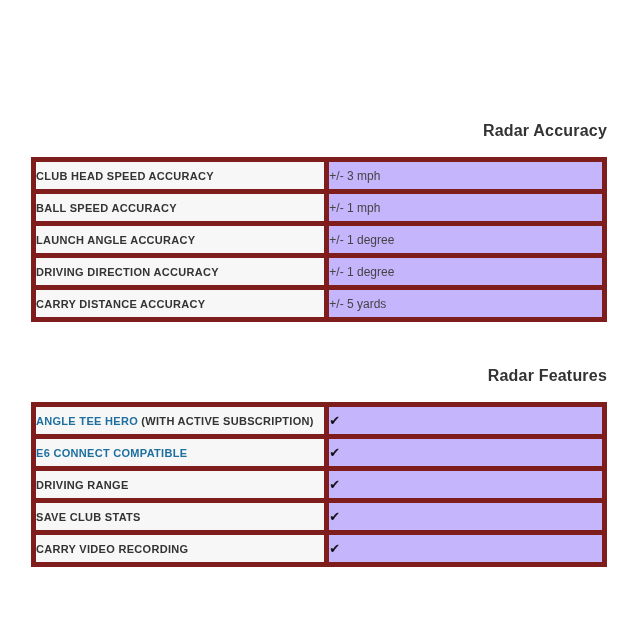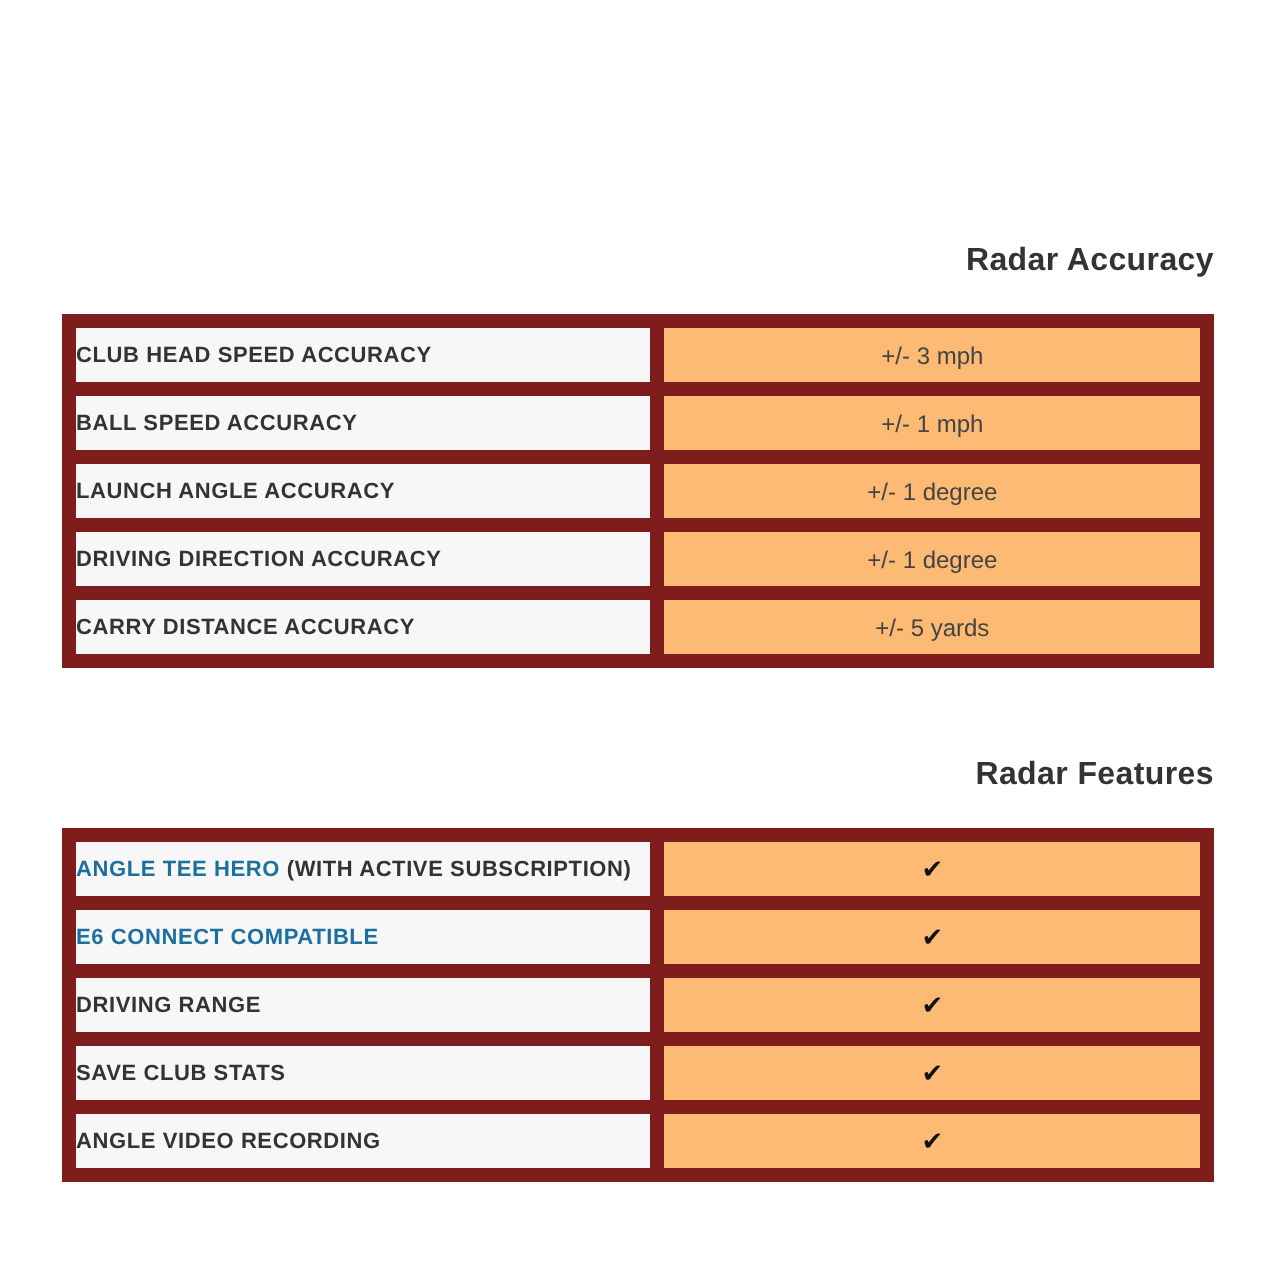--- a/index.html
+++ b/index.html
@@ -31,38 +31,38 @@
   }
   .section + .section {
     margin-top: 44px;
   }
   table.spec-table {
     width: 100%;
     border-collapse: collapse;
     table-layout: fixed;
   }
   table.spec-table td {
-    border: 7px solid #7f1d1d;
+    border: 5px solid #7f1d1d;
     height: 27px;
     padding: 0;
     vertical-align: middle;
   }
   td.label-cell {
     background: #f7f7f7;
     width: 50.5%;
     padding-left: 15px;
     font-size: 11px;
     font-weight: 700;
     color: #333333;
     letter-spacing: 0.3px;
     white-space: nowrap;
   }
   td.value-cell {
-    background: #fdba74;
-    text-align: center;
+    background: #c4b5fd;
+    text-align: left;
     font-size: 12px;
     color: #444444;
   }
   .feature-link {
     color: #1d6fa0;
     text-decoration: none;
     cursor: pointer;
   }
   .check {
     color: #111111;
@@ -130,21 +130,21 @@
             <span class="check">✔</span>
           </td>
         </tr>
         <tr>
           <td class="label-cell">SAVE CLUB STATS</td>
           <td class="value-cell">
             <span class="check">✔</span>
           </td>
         </tr>
         <tr>
-          <td class="label-cell">ANGLE VIDEO RECORDING</td>
+          <td class="label-cell">CARRY VIDEO RECORDING</td>
           <td class="value-cell">
             <span class="check">✔</span>
           </td>
         </tr>
       </tbody>
     </table>
   </div>
 
 </div>
 

